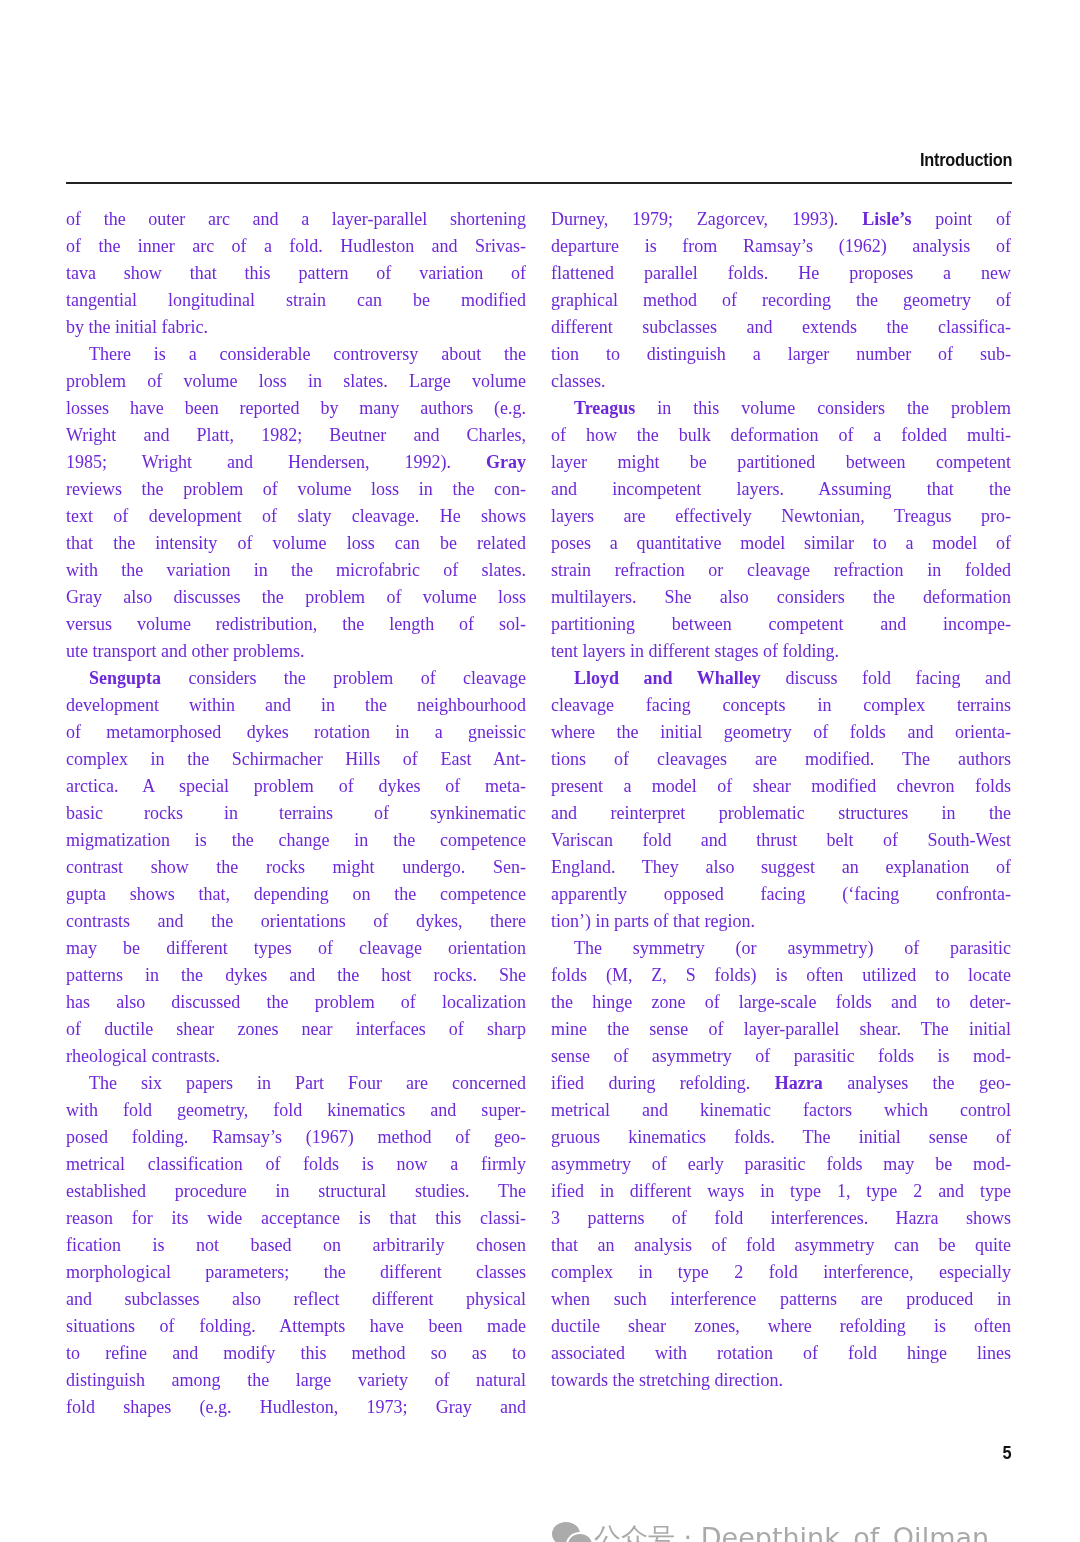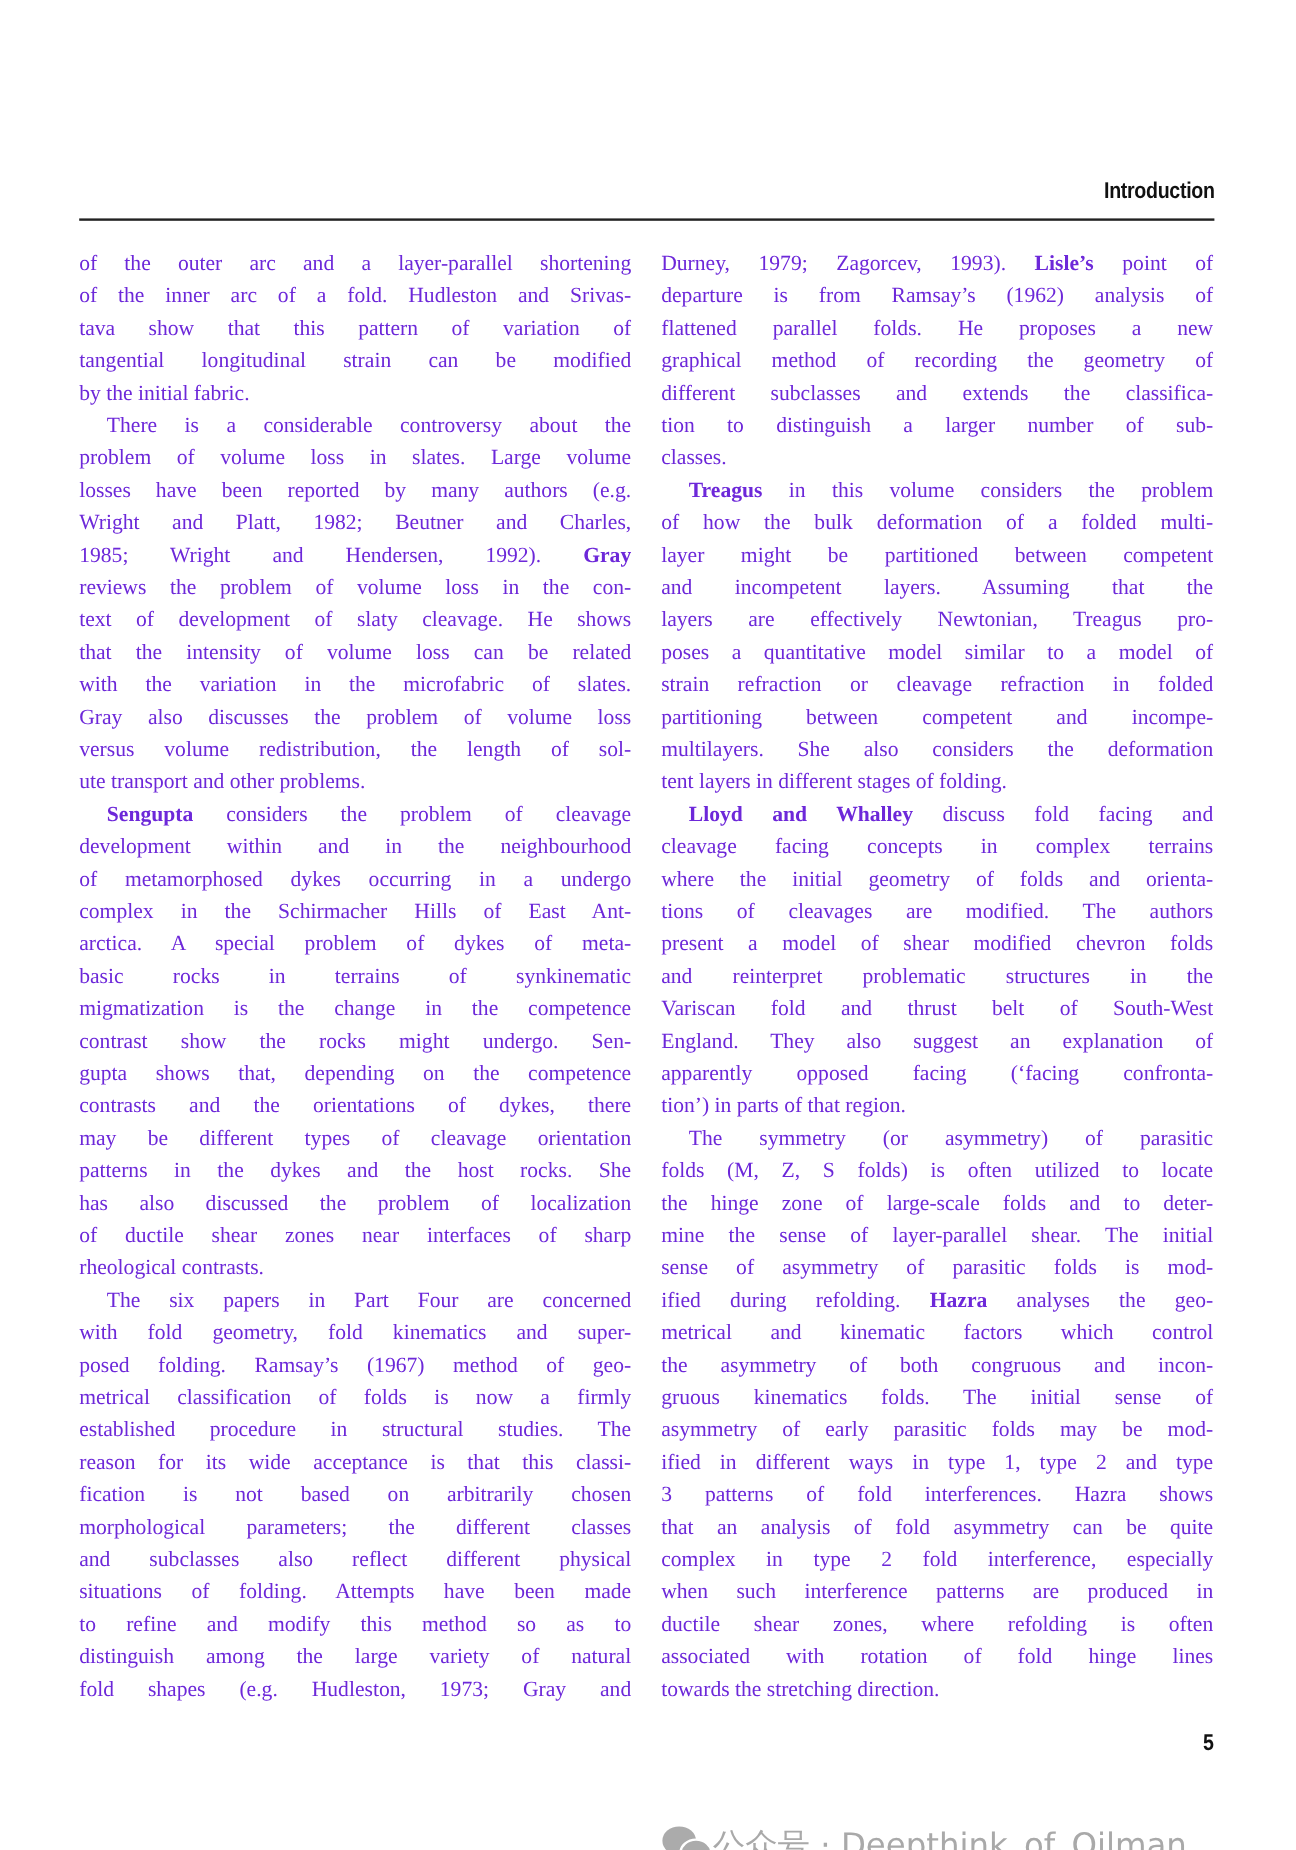--- a/index.html
+++ b/index.html
@@ -64,21 +64,21 @@
     <div class="line"><span>1985; Wright and Hendersen, 1992).</span> <span class="bold">Gray</span></div>
     <div class="line">reviews the problem of volume loss in the con-</div>
     <div class="line">text of development of slaty cleavage. He shows</div>
     <div class="line">that the intensity of volume loss can be related</div>
     <div class="line">with the variation in the microfabric of slates.</div>
     <div class="line">Gray also discusses the problem of volume loss</div>
     <div class="line">versus volume redistribution, the length of sol-</div>
     <div class="line last">ute transport and other problems.</div>
     <div class="line indent"><span class="bold">Sengupta</span><span> considers the problem of cleavage</span></div>
     <div class="line">development within and in the neighbourhood</div>
-    <div class="line">of metamorphosed dykes occurring in a undergo</div>
+    <div class="line">of metamorphosed dykes rotation in a gneissic</div>
     <div class="line">complex in the Schirmacher Hills of East Ant-</div>
     <div class="line">arctica. A special problem of dykes of meta-</div>
     <div class="line">basic rocks in terrains of synkinematic</div>
     <div class="line">migmatization is the change in the competence</div>
     <div class="line">contrast show the rocks might undergo. Sen-</div>
     <div class="line">gupta shows that, depending on the competence</div>
     <div class="line">contrasts and the orientations of dykes, there</div>
     <div class="line">may be different types of cleavage orientation</div>
     <div class="line">patterns in the dykes and the host rocks. She</div>
     <div class="line">has also discussed the problem of localization</div>
@@ -107,41 +107,40 @@
     <div class="line">different subclasses and extends the classifica-</div>
     <div class="line">tion to distinguish a larger number of sub-</div>
     <div class="line last">classes.</div>
     <div class="line indent"><span class="bold">Treagus</span><span> in this volume considers the problem</span></div>
     <div class="line">of how the bulk deformation of a folded multi-</div>
     <div class="line">layer might be partitioned between competent</div>
     <div class="line">and incompetent layers. Assuming that the</div>
     <div class="line">layers are effectively Newtonian, Treagus pro-</div>
     <div class="line">poses a quantitative model similar to a model of</div>
     <div class="line">strain refraction or cleavage refraction in folded</div>
+    <div class="line">multilayers. She also considers the deformation</div>
     <div class="line">partitioning between competent and incompe-</div>
-    <div class="line">multilayers. She also considers the deformation</div>
     <div class="line last">tent layers in different stages of folding.</div>
     <div class="line indent"><span class="bold">Lloyd and Whalley</span><span> discuss fold facing and</span></div>
     <div class="line">cleavage facing concepts in complex terrains</div>
     <div class="line">where the initial geometry of folds and orienta-</div>
     <div class="line">tions of cleavages are modified. The authors</div>
     <div class="line">present a model of shear modified chevron folds</div>
     <div class="line">and reinterpret problematic structures in the</div>
     <div class="line">Variscan fold and thrust belt of South-West</div>
     <div class="line">England. They also suggest an explanation of</div>
     <div class="line">apparently opposed facing (‘facing confronta-</div>
     <div class="line last">tion’) in parts of that region.</div>
     <div class="line indent">The symmetry (or asymmetry) of parasitic</div>
     <div class="line">folds (M, Z, S folds) is often utilized to locate</div>
     <div class="line">the hinge zone of large-scale folds and to deter-</div>
     <div class="line">mine the sense of layer-parallel shear. The initial</div>
     <div class="line">sense of asymmetry of parasitic folds is mod-</div>
     <div class="line"><span>ified during refolding.</span> <span class="bold">Hazra</span><span> analyses the geo-</span></div>
     <div class="line">metrical and kinematic factors which control</div>
-    <div class="line">the asymmetry of both congruous and incon-</div>
     <div class="line">gruous kinematics folds. The initial sense of</div>
     <div class="line">asymmetry of early parasitic folds may be mod-</div>
     <div class="line">ified in different ways in type 1, type 2 and type</div>
     <div class="line">3 patterns of fold interferences. Hazra shows</div>
     <div class="line">that an analysis of fold asymmetry can be quite</div>
     <div class="line">complex in type 2 fold interference, especially</div>
     <div class="line">when such interference patterns are produced in</div>
     <div class="line">ductile shear zones, where refolding is often</div>
     <div class="line">associated with rotation of fold hinge lines</div>
     <div class="line last">towards the stretching direction.</div>

